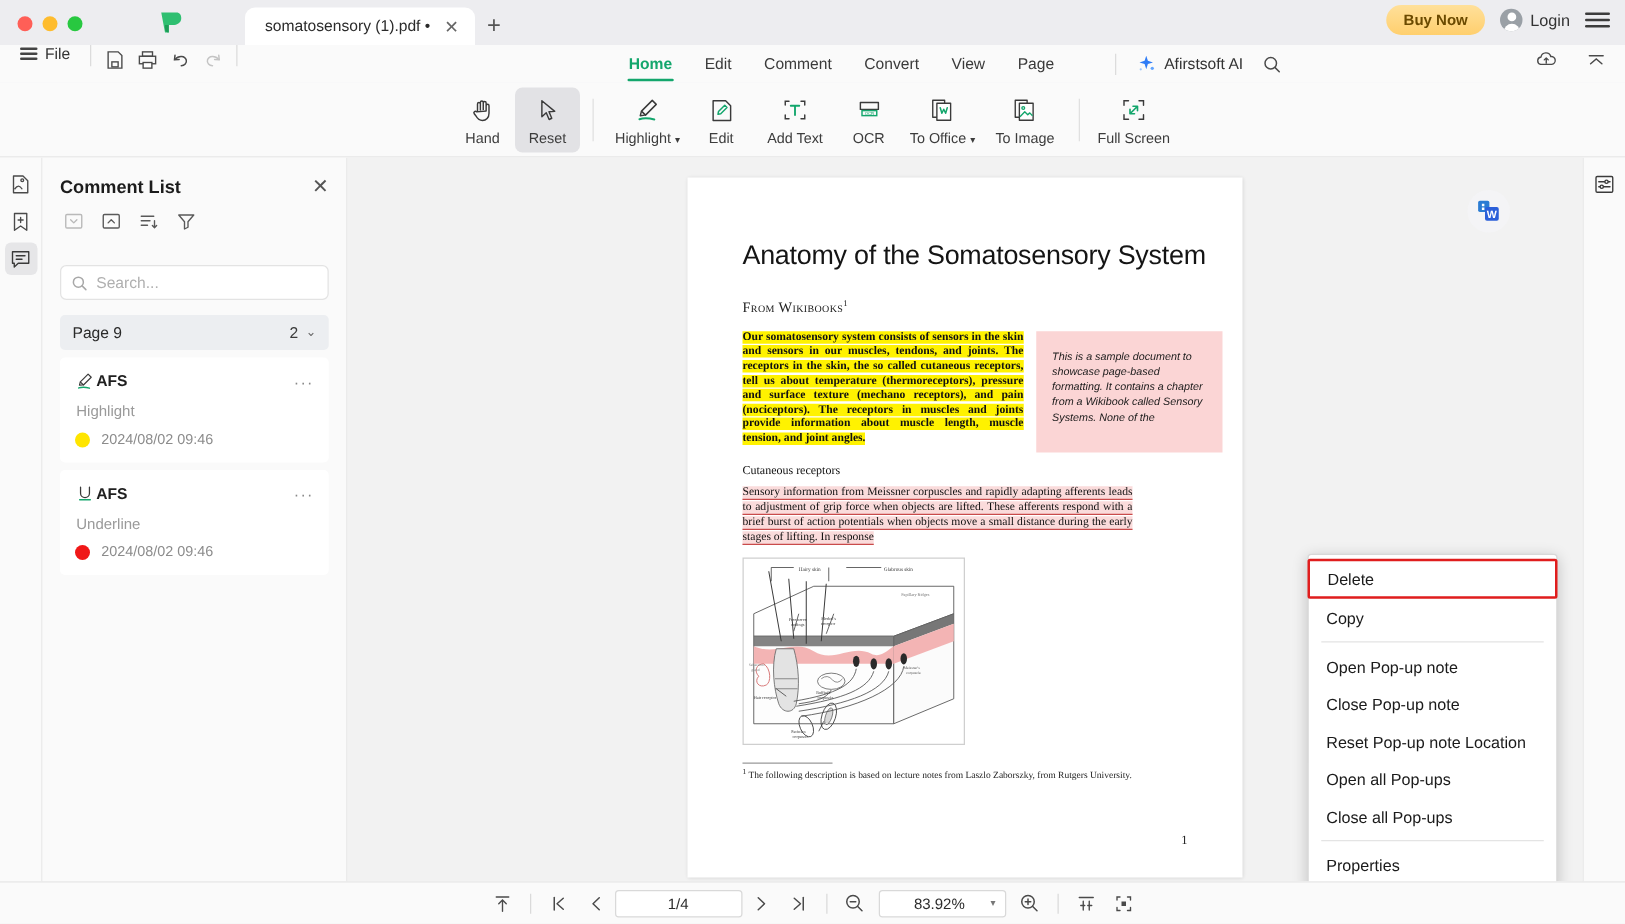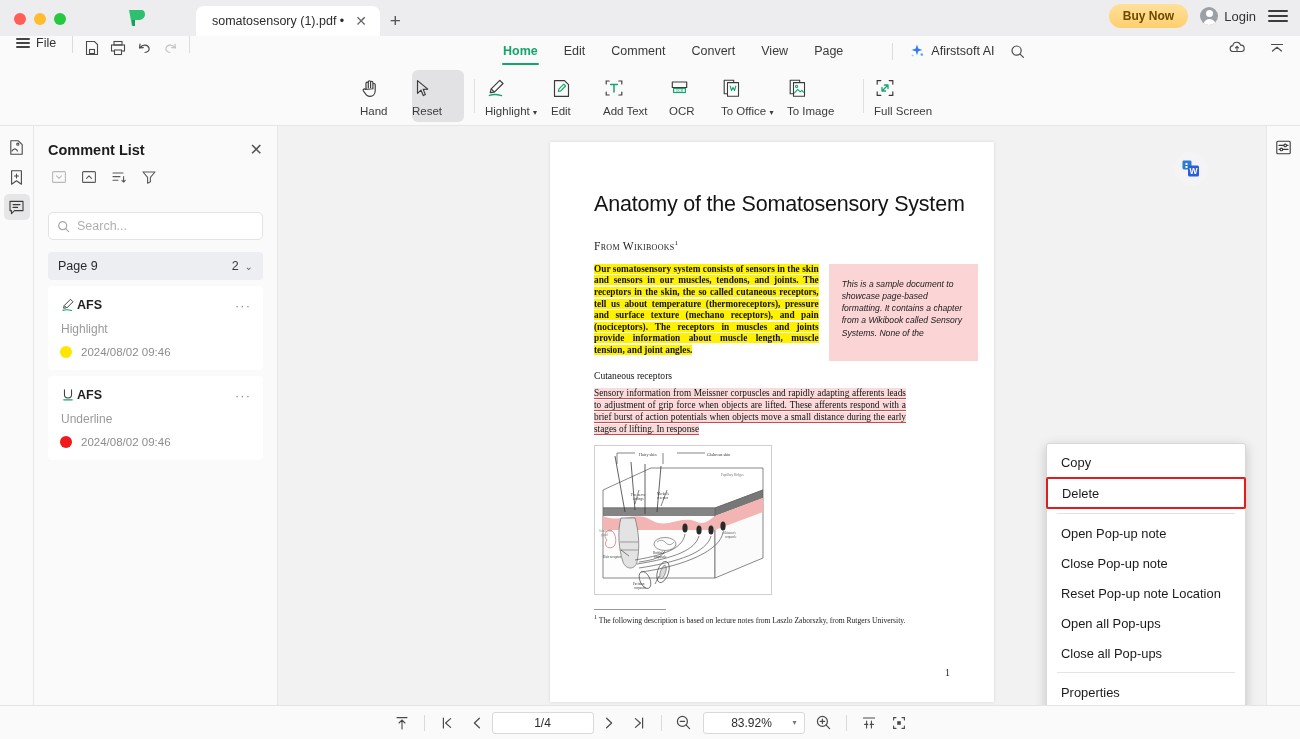--- a/index.html
+++ b/index.html
@@ -45,21 +45,21 @@
   .tabs-center { position:absolute; left:490px; display:flex; align-items:center; gap:0; height:30px;}
   .topmenu { font-size:12.5px; color:#3a3a3a; padding:0 13px; height:30px; line-height:30px; cursor:pointer; position:relative;}
   .topmenu.active { color:#13a66c; font-weight:bold;}
   .topmenu.active:after { content:""; position:absolute; left:12px; right:12px; bottom:1px; height:2px; background:#13a66c; border-radius:1px;}
   .aibtn { display:flex; align-items:center; gap:6px; font-size:12.5px; color:#333; padding:0 10px; cursor:pointer;}
   .menuright { position:absolute; right:10px; display:flex; align-items:center; gap:14px;}
 
   
   .toolbar { height:60px; background:#fafafa; display:flex; align-items:center; justify-content:center; gap:0; flex:0 0 60px;
              border-bottom:1px solid #e6e6e6;}
-  .tool { width:52px; height:52px; display:flex; flex-direction:column; align-items:flex-start; justify-content:center; gap:5px;
+  .tool { width:52px; height:52px; display:flex; flex-direction:column; align-items:center; justify-content:center; gap:5px;
           border-radius:6px; cursor:pointer; font-size:11.5px; color:#3c3c3c; padding-top:2px;}
   .tool.wide { width:66px; }
   .tool.sel { background:#e2e2e5; }
   .tool .lbl { white-space:nowrap; font-size:11.5px;}
   .tool .ico { height:24px; display:flex; align-items:center; justify-content:center;}
   .tsep { width:1px; height:34px; background:#e0e0e0; margin:0 10px;}
 
   
   .bodyrow { flex:1; display:flex; position:relative; overflow:hidden; background:#f2f2f2;}
   .leftrail { width:34px; background:#fafafa; display:flex; flex-direction:column; align-items:center; padding-top:8px; gap:4px;
@@ -557,22 +557,22 @@
         </div>
 
         <div class="fnrule"></div>
         <div class="footnote">
           <sup style="font-size:6px;">1</sup> <span>The following description is based on lecture notes from Laszlo Zaborszky, from Rutgers University.</span>
         </div>
         <div class="pgnum">1</div>
       </div>
 
       <div class="ctxmenu">
+        <div class="ctxitem hl">Delete</div>
         <div class="ctxitem">Copy</div>
-        <div class="ctxitem hl">Delete</div>
         <div class="ctxsep"></div>
         <div class="ctxitem">Open Pop-up note</div>
         <div class="ctxitem">Close Pop-up note</div>
         <div class="ctxitem">Reset Pop-up note Location</div>
         <div class="ctxitem">Open all Pop-ups</div>
         <div class="ctxitem">Close all Pop-ups</div>
         <div class="ctxsep"></div>
         <div class="ctxitem">Properties</div>
 
       </div>

